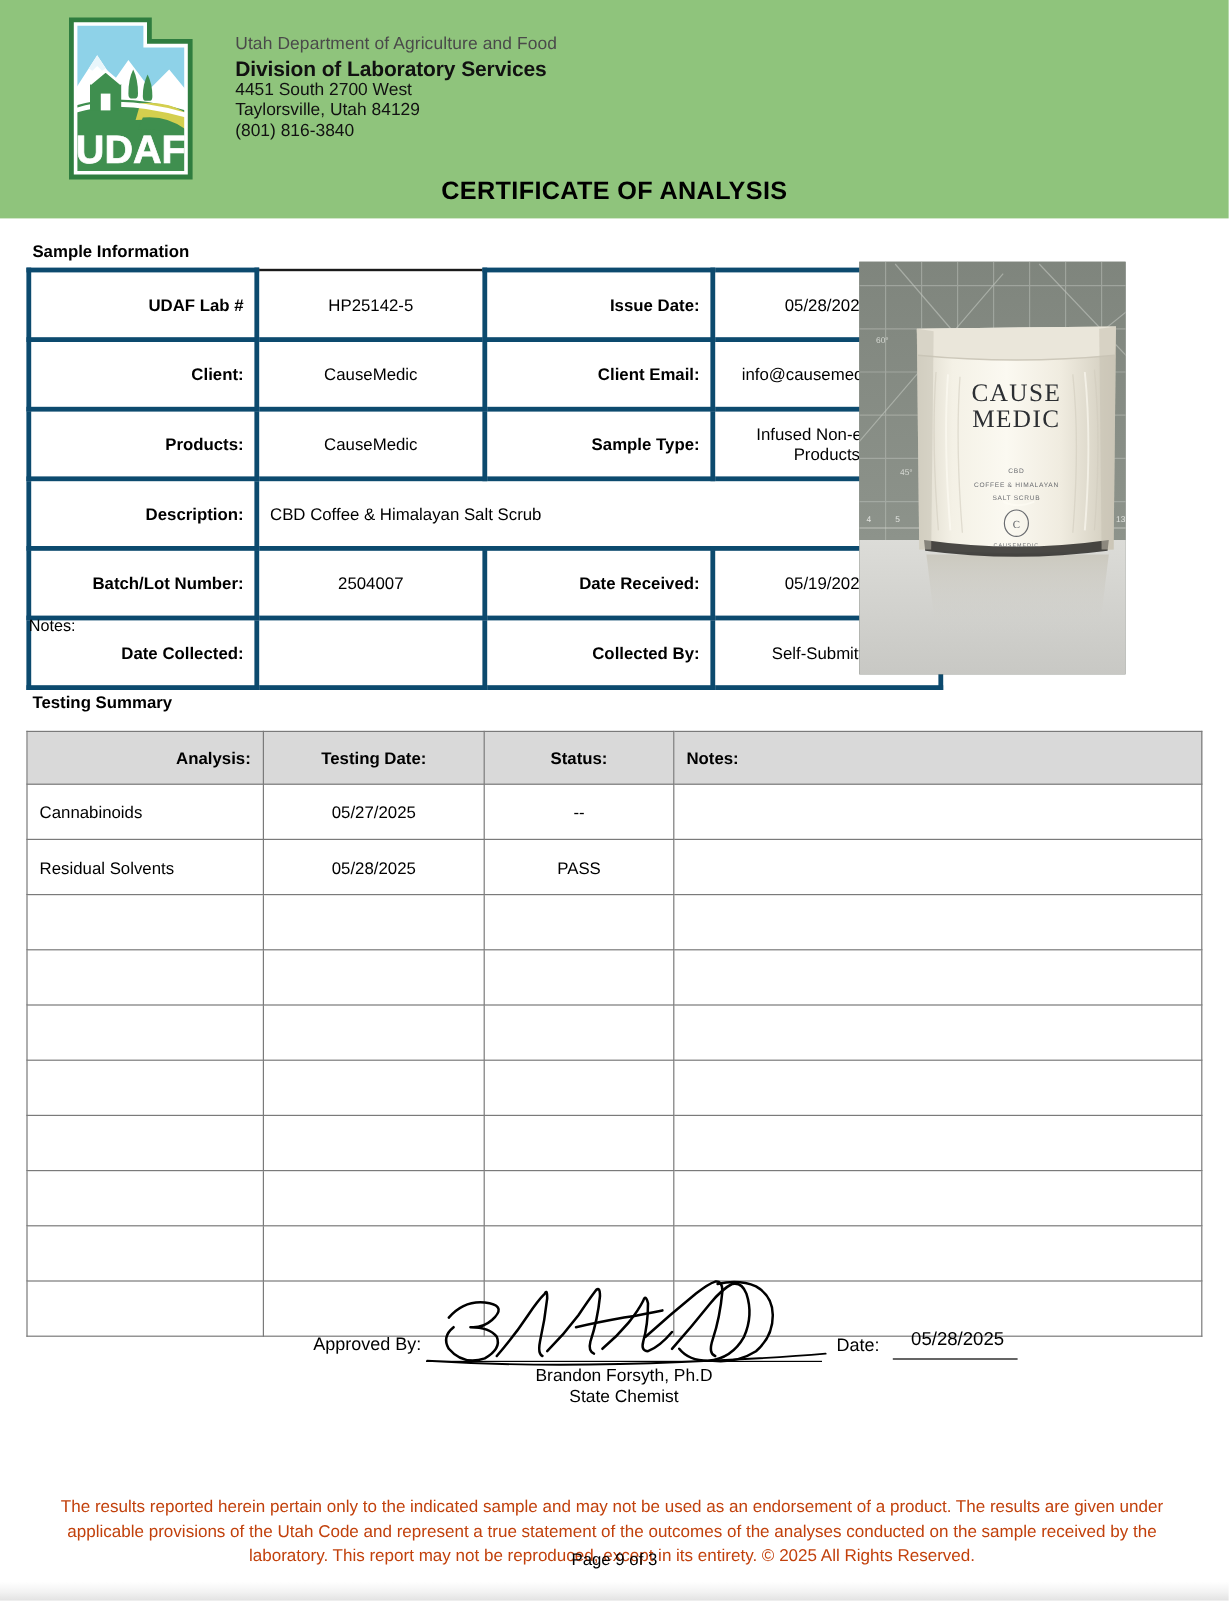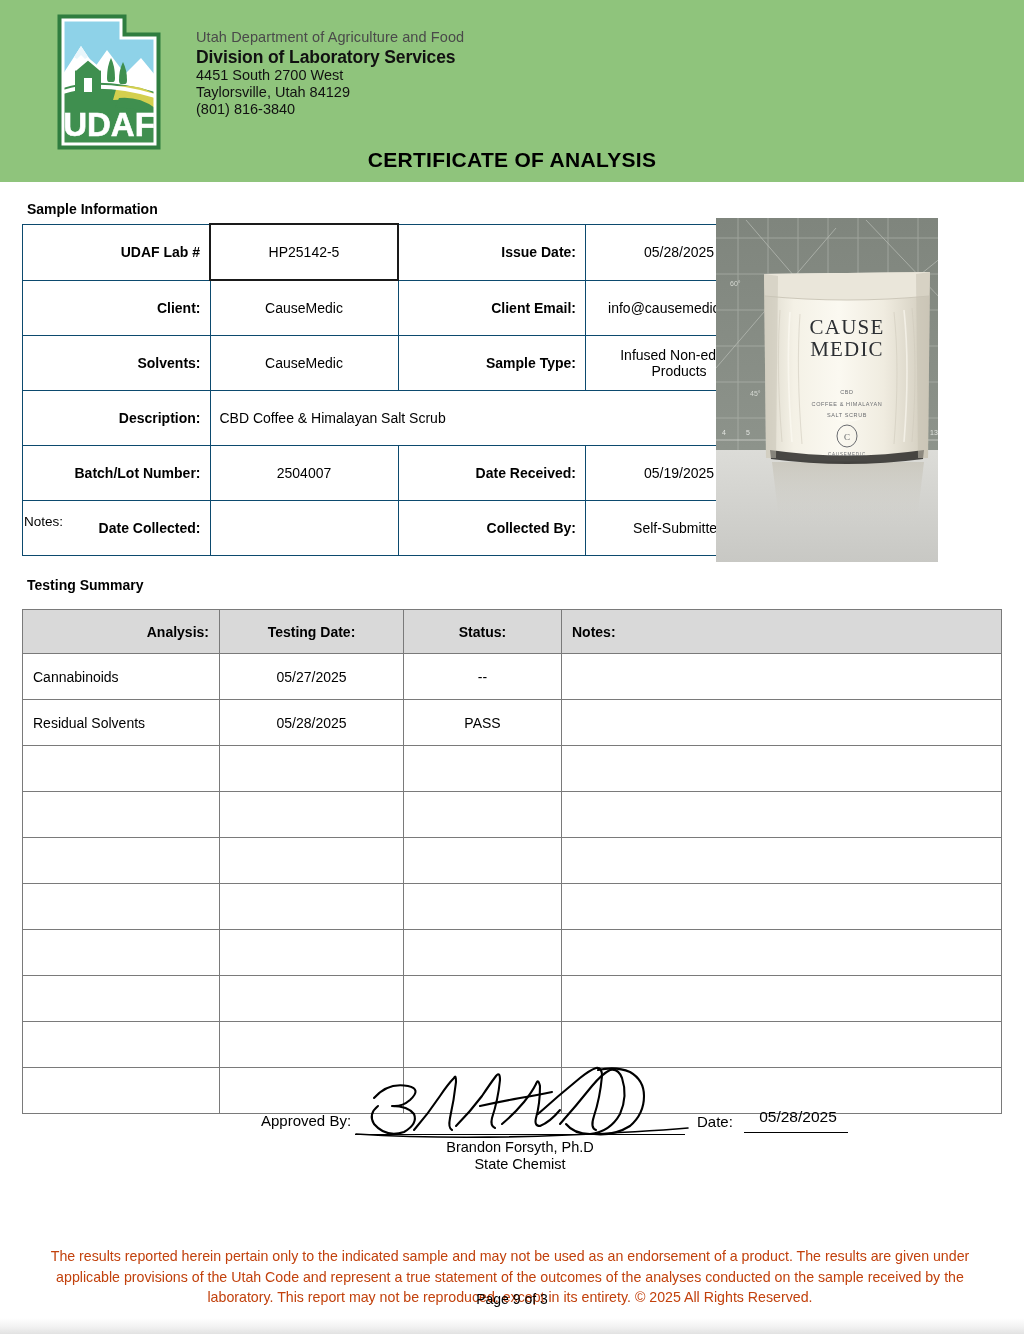--- a/index.html
+++ b/index.html
@@ -76,21 +76,21 @@
 
   
   .si-table {
     position: absolute;
     left: 22px; top: 223px;
     width: 672px;
     border-collapse: collapse;
     table-layout: fixed;
   }
   .si-table td {
-    border: 1px solid #0c4a6e;
+    border: 4px solid #0c4a6e;
     height: 48px;
     padding: 3px 9px;
     vertical-align: middle;
     font-size: 14px;
   }
   .si-lbl {
     text-align: right;
     font-weight: bold;
     font-size: 14.5px;
     width: 168px;
@@ -295,21 +295,21 @@
       <td class="si-lbl">Issue Date:</td>
       <td class="si-val">05/28/2025</td>
     </tr>
     <tr>
       <td class="si-lbl">Client:</td>
       <td class="si-val si-val-sm">CauseMedic</td>
       <td class="si-lbl">Client Email:</td>
       <td class="si-val si-val-xs">info@causemedic.com</td>
     </tr>
     <tr>
-      <td class="si-lbl">Solvents:</td>
+      <td class="si-lbl">Products:</td>
       <td class="si-val si-val-sm">CauseMedic</td>
       <td class="si-lbl">Sample Type:</td>
       <td class="si-val">Infused Non-edible Products</td>
     </tr>
     <tr>
       <td class="si-lbl">Description:</td>
       <td class="si-val-left" colspan="3">CBD Coffee &amp; Himalayan Salt Scrub</td>
     </tr>
     <tr>
       <td class="si-lbl">Batch/Lot Number:</td>

